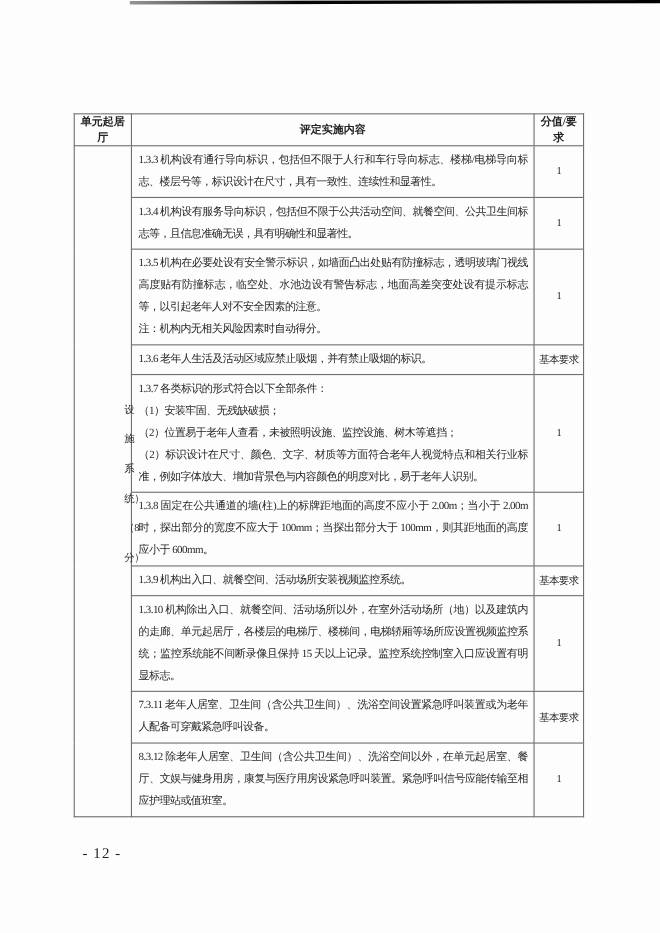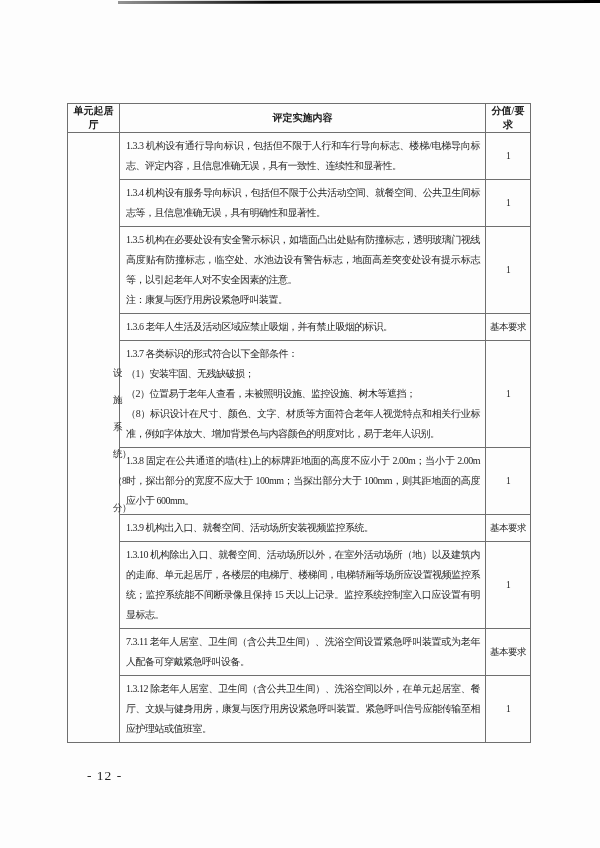--- a/index.html
+++ b/index.html
@@ -63,21 +63,21 @@
   td.content .para { text-align: justify; }
   td.score {
     text-align: center;
     font-size: 9.5px;
     letter-spacing: -0.5px;
     color: #262626;
     padding: 0 1px;
   }
   .page-number {
     position: absolute;
-    left: 87px; top: 768px;
+    left: 75px; top: 768px;
     font-size: 13.5px;
     letter-spacing: 1px;
     color: #1e1e1e;
   }
 </style>
 </head>
 <body>
 
 <div class="scan-line"></div>
 
@@ -94,49 +94,49 @@
       <th class="small">分值/要求</th>
     </tr>
   </thead>
   <tbody>
       <tr>
         <td class="category" rowspan="10">
           <div>设施系统）</div>
           <div>（8 分）</div>
         </td>
         <td class="content">
-          <div class="para">1.3.3 机构设有通行导向标识，包括但不限于人行和车行导向标志、楼梯/电梯导向标志、评定内容，且信息准确无误，具有一致性、连续性和显著性。</div>
+          <div class="para">1.3.3 机构设有通行导向标识，包括但不限于人行和车行导向标志、楼梯/电梯导向标志、楼层号等，标识设计在尺寸，具有一致性、连续性和显著性。</div>
         </td>
         <td class="score">1</td>
       </tr>
       <tr>
         <td class="content">
           <div class="para">1.3.4 机构设有服务导向标识，包括但不限于公共活动空间、就餐空间、公共卫生间标志等，且信息准确无误，具有明确性和显著性。</div>
         </td>
         <td class="score">1</td>
       </tr>
       <tr>
         <td class="content">
           <div class="para">1.3.5 机构在必要处设有安全警示标识，如墙面凸出处贴有防撞标志，透明玻璃门视线高度贴有防撞标志，临空处、水池边设有警告标志，地面高差突变处设有提示标志等，以引起老年人对不安全因素的注意。</div>
-          <div class="para">注：康复与医疗用房设紧急呼叫装置。</div>
+          <div class="para">注：机构内无相关风险因素时自动得分。</div>
         </td>
         <td class="score">1</td>
       </tr>
       <tr>
         <td class="content">
           <div class="para">1.3.6 老年人生活及活动区域应禁止吸烟，并有禁止吸烟的标识。</div>
         </td>
         <td class="score">基本要求</td>
       </tr>
       <tr>
         <td class="content">
           <div class="para">1.3.7 各类标识的形式符合以下全部条件：</div>
           <div class="para">（1）安装牢固、无残缺破损；</div>
           <div class="para">（2）位置易于老年人查看，未被照明设施、监控设施、树木等遮挡；</div>
-          <div class="para">（8）标识设计在尺寸、颜色、文字、材质等方面符合老年人视觉特点和相关行业标准，例如字体放大、增加背景色与内容颜色的明度对比，易于老年人识别。</div>
+          <div class="para">（2）标识设计在尺寸、颜色、文字、材质等方面符合老年人视觉特点和相关行业标准，例如字体放大、增加背景色与内容颜色的明度对比，易于老年人识别。</div>
         </td>
         <td class="score">1</td>
       </tr>
       <tr>
         <td class="content">
           <div class="para">1.3.8 固定在公共通道的墙(柱)上的标牌距地面的高度不应小于 2.00m；当小于 2.00m 时，探出部分的宽度不应大于 100mm；当探出部分大于 100mm，则其距地面的高度应小于 600mm。</div>
         </td>
         <td class="score">1</td>
       </tr>
       <tr>
@@ -152,20 +152,20 @@
         <td class="score">1</td>
       </tr>
       <tr>
         <td class="content">
           <div class="para">7.3.11 老年人居室、卫生间（含公共卫生间）、洗浴空间设置紧急呼叫装置或为老年人配备可穿戴紧急呼叫设备。</div>
         </td>
         <td class="score">基本要求</td>
       </tr>
       <tr>
         <td class="content">
-          <div class="para">1.3.12 除老年人居室、卫生间（含公共卫生间）、洗浴空间以外，在单元起居室、餐厅、文娱与健身用房，康复与医疗用房设紧急呼叫装置。紧急呼叫信号应能传输至相应护理站或值班室。</div>
+          <div class="para">8.3.12 除老年人居室、卫生间（含公共卫生间）、洗浴空间以外，在单元起居室、餐厅、文娱与健身用房，康复与医疗用房设紧急呼叫装置。紧急呼叫信号应能传输至相应护理站或值班室。</div>
         </td>
         <td class="score">1</td>
       </tr>
     </tbody>
 </table>
 
 <div class="page-number">- 12 -</div>
 
 </body></html>

